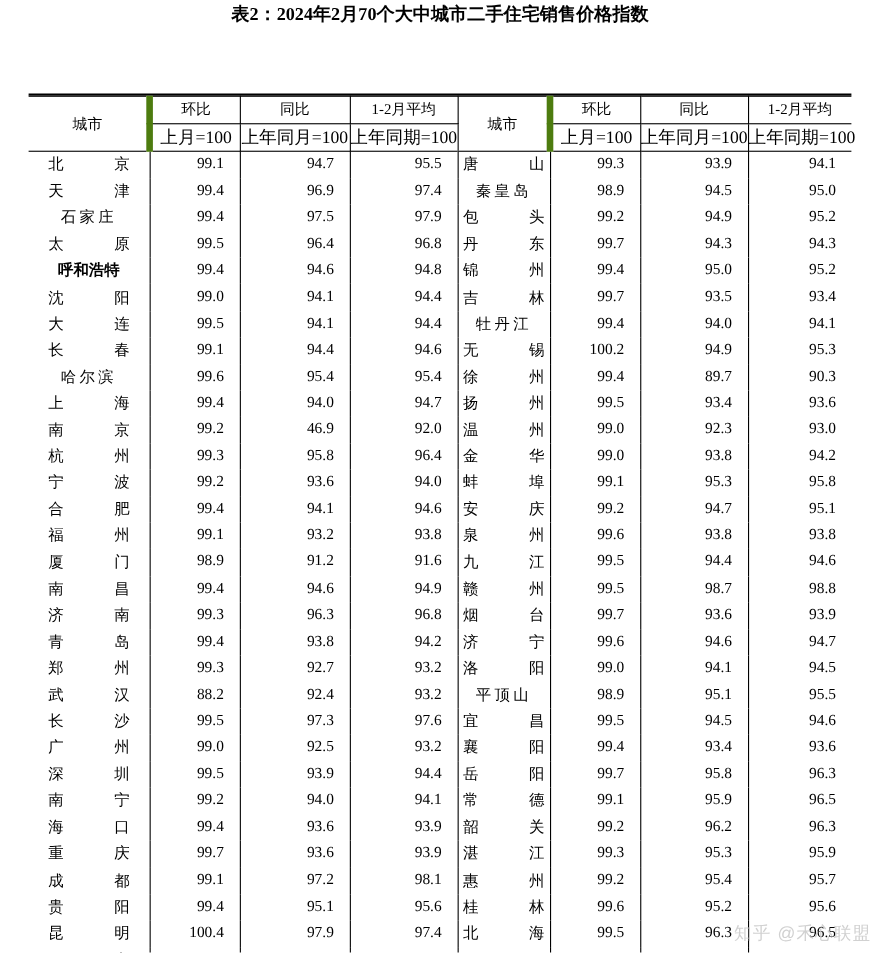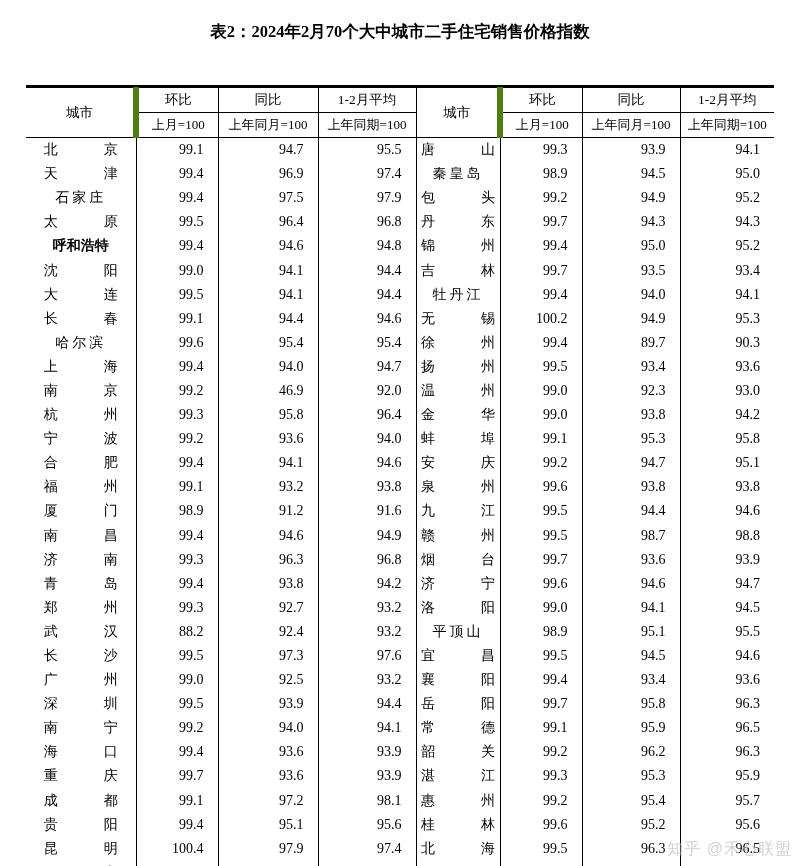--- a/index.html
+++ b/index.html
@@ -13,21 +13,21 @@
     font-family: "Liberation Serif", "DejaVu Serif", serif;
     color: #000000;
     position: relative;
     overflow: hidden;
   }
 
   
   .title-wrap {
     width: 100%;
     text-align: center;
-    padding-top: 21px;
+    padding-top: 2px;
     height: 38px;
     box-sizing: border-box;
   }
   .title {
     font-size: 16.5px;
     font-weight: bold;
     letter-spacing: 0px;
     white-space: nowrap;
     display: inline-block;
   }
@@ -71,21 +71,21 @@
     white-space: nowrap;
   }
   .hcell.city {
     border-left: none;
     border-right: 6px solid #4d7c0f;
   }
   .hcell.lastcol {
     border-right: none;
   }
   .hcell.subhead {
-    font-size: 13px;
+    font-size: 16px;
   }
 
   
   tr.datarow td {
     height: 24.1px;
     font-size: 14px;
     border-left: 1px solid #000;
     border-right: 1px solid #000;
     border-top: none;
     border-bottom: none;

